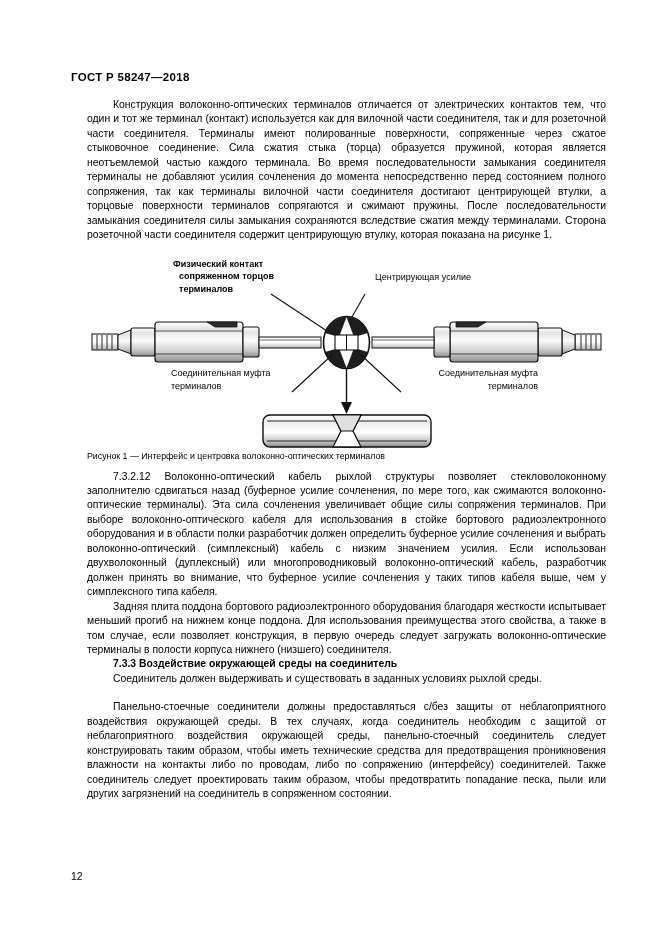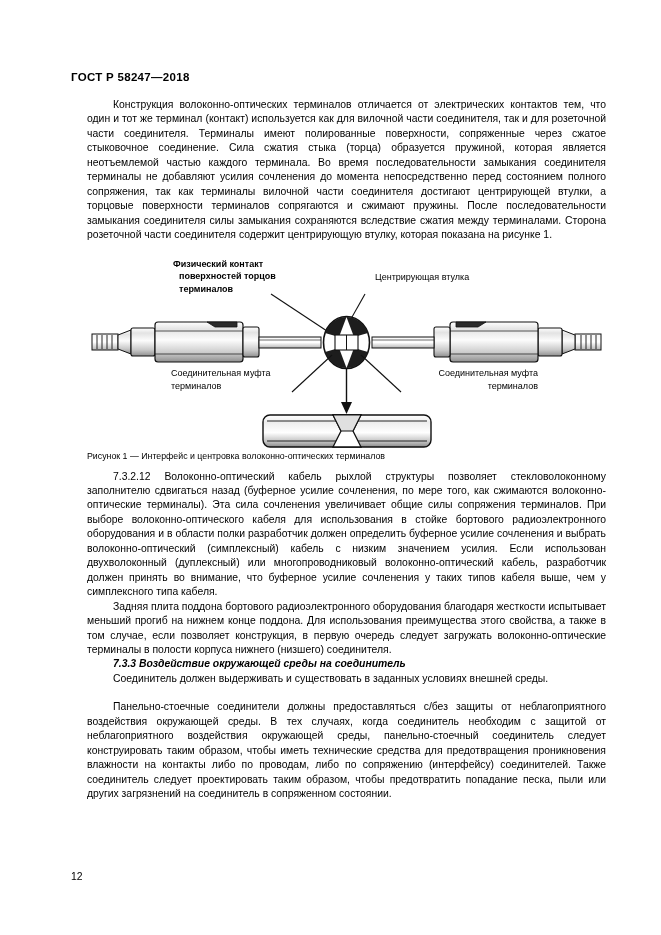--- a/index.html
+++ b/index.html
@@ -43,21 +43,20 @@
     text-align: justify;
     text-indent: 26px;
     hyphens: manual;
   }
   .heading {
     margin: 0;
     font-size: 10.4px;
     line-height: 14.45px;
     font-weight: bold;
     text-indent: 26px;
-    font-style: italic;
   }
   .note {
     margin: 0;
     font-size: 9.2px;
     line-height: 12.6px;
     text-align: justify;
     text-indent: 26px;
   }
   .note .note-label {
     letter-spacing: 2.1px;
@@ -198,45 +197,45 @@
           <line x1="180" y1="166" x2="340" y2="166" stroke="#111" stroke-width="0.9"></line>
           <line x1="180" y1="186" x2="340" y2="186" stroke="#111" stroke-width="0.9"></line>
 
           <path d="M246,160 L274,160 L266,176 L274,192 L246,192 L254,176 Z" fill="#ffffff" stroke="#111" stroke-width="1.3"></path>
           <path d="M246,160 L274,160 L266,176 L254,176 Z" fill="#e0e0e0" stroke="#111" stroke-width="1.1"></path>
         </g>
       </svg>
 
       <div style="position:absolute;left:86px;top:3px;font-size:9px;line-height:12.5px;font-weight:bold;">
         <div>Физический контакт</div>
-        <div style="padding-left:6px;">поверхностей торцов</div>
+        <div style="padding-left:6px;">сопряженном торцов</div>
         <div style="padding-left:6px;">терминалов</div>
       </div>
 
-      <div style="position:absolute;left:288px;top:16px;font-size:9px;line-height:12.5px;">Центрирующая втулка</div>
+      <div style="position:absolute;left:288px;top:16px;font-size:9px;line-height:12.5px;">Центрирующая усилие</div>
 
       <div style="position:absolute;left:84px;top:112px;font-size:9px;line-height:13px;">
         <div>Соединительная муфта</div>
         <div>терминалов</div>
       </div>
 
       <div style="position:absolute;left:321px;top:112px;font-size:9px;line-height:13px;text-align:right;width:130px;">
         <div>Соединительная муфта</div>
         <div>терминалов</div>
       </div>
 
       <div class="fig-caption">Рисунок 1 — Интерфейс и центровка волоконно-оптических терминалов</div>
     </div>
 
     <p class="body-text">7.3.2.12 Волоконно-оптический кабель рыхлой структуры позволяет стекловолоконному заполнителю сдвигаться назад (буферное усилие сочленения, по мере того, как сжимаются волоконно-оптические терминалы). Эта сила сочленения увеличивает общие силы сопряжения терминалов. При выборе волоконно-оптического кабеля для использования в стойке бортового радиоэлектронного оборудования и в области полки разработчик должен определить буферное усилие сочленения и выбрать волоконно-оптический (симплексный) кабель с низким значением усилия. Если использован двухволоконный (дуплексный) или многопроводниковый волоконно-оптический кабель, разработчик должен принять во внимание, что буферное усилие сочленения у таких типов кабеля выше, чем у симплексного типа кабеля.</p>
     <p class="body-text">Задняя плита поддона бортового радиоэлектронного оборудования благодаря жесткости испытывает меньший прогиб на нижнем конце поддона. Для использования преимущества этого свойства, а также в том случае, если позволяет конструкция, в первую очередь следует загружать волоконно-оптические терминалы в полости корпуса нижнего (низшего) соединителя.</p>
 
     <p class="heading">7.3.3 Воздействие окружающей среды на соединитель</p>
 
-    <p class="body-text">Соединитель должен выдерживать и существовать в заданных условиях внешней среды.</p>
+    <p class="body-text">Соединитель должен выдерживать и существовать в заданных условиях рыхлой среды.</p>
 
     <div class="spacer-sm"></div>
 
 
     <div class="spacer-sm"></div>
 
     <p class="body-text">Панельно-стоечные соединители должны предоставляться с/без защиты от неблагоприятного воздействия окружающей среды. В тех случаях, когда соединитель необходим с защитой от неблагоприятного воздействия окружающей среды, панельно-стоечный соединитель следует конструировать таким образом, чтобы иметь технические средства для предотвращения проникновения влажности на контакты либо по проводам, либо по сопряжению (интерфейсу) соединителей. Также соединитель следует проектировать таким образом, чтобы предотвратить попадание песка, пыли или других загрязнений на соединитель в сопряженном состоянии.</p>
 
   </div>
 

